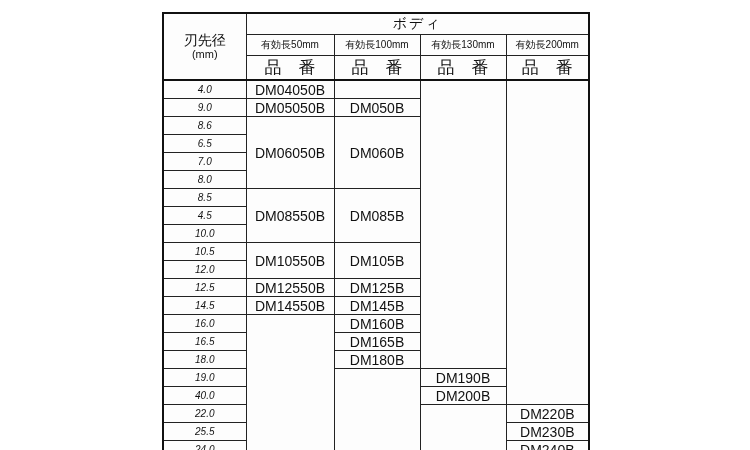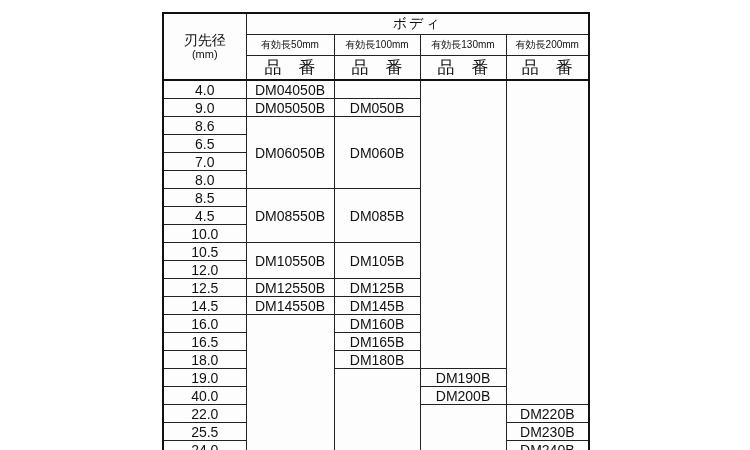--- a/index.html
+++ b/index.html
@@ -64,21 +64,22 @@
   }
   .part-head {
     font-size: 17px;
     height: 19px;
   }
   tbody td {
     font-size: 14px;
     height: 17px;
   }
   td.dia {
-    font-size: 14px;
+    font-size: 10px;
+    font-style: italic;
   }
 </style>
 </head>
 <body>
 
 <div class="canvas">
   <table class="spec">
     <colgroup>
       <col style="width:83px">
       <col style="width:88px">

